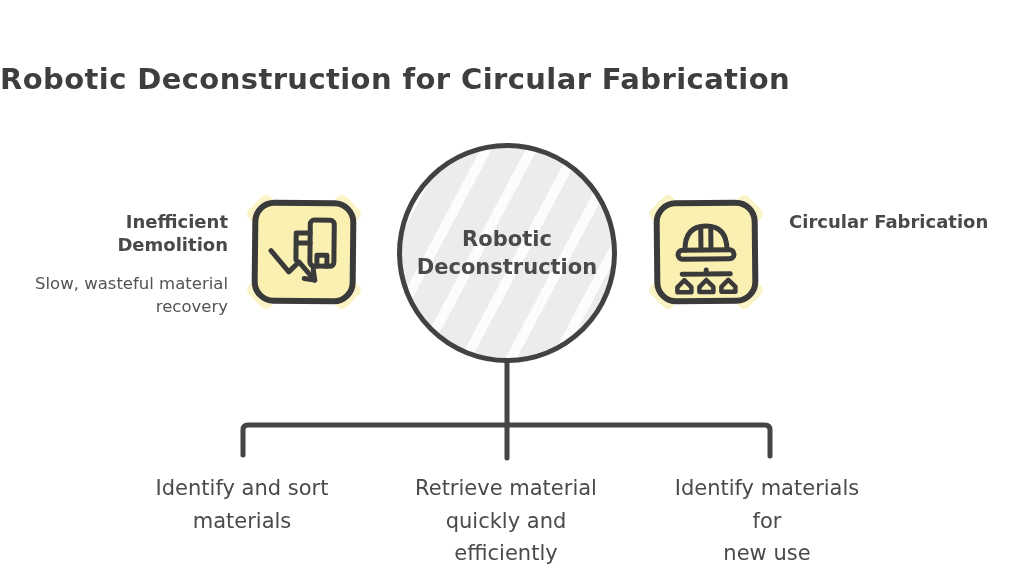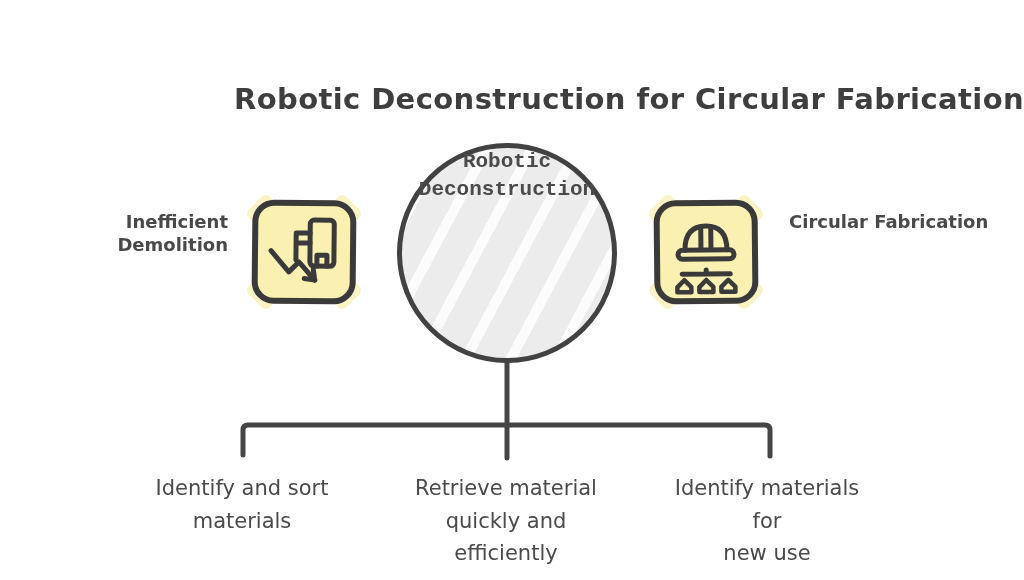--- a/index.html
+++ b/index.html
@@ -10,26 +10,25 @@
     background: #ffffff;
     overflow: hidden;
     font-family: "DejaVu Sans", "Liberation Sans", sans-serif;
     color: #4a4a4a;
   }
 
   
   .title {
     position: absolute;
     left: 0; right: 0; top: 62px;
-    text-align: right;
+    text-align: left;
     font-size: 29px;
     font-weight: bold;
     letter-spacing: 0.4px;
     color: #3e3e3e;
-    margin-top: 20px;
   }
 
   
   .connector-svg {
     position: absolute;
     left: 0; top: 0;
     width: 1024px; height: 580px;
     pointer-events: none;
   }
 
@@ -42,23 +41,23 @@
     border-radius: 50%;
     background-color: #ececec;
     background-image: repeating-linear-gradient(
       118deg,
       rgba(255,255,255,0) 0px,
       rgba(255,255,255,0) 30px,
       rgba(255,255,255,0.85) 30px,
       rgba(255,255,255,0.85) 40px
     );
     display: flex;
+    align-items: center;
     justify-content: center;
     text-align: center;
-    font-family: Liberation Mono, monospace;
   }
   .center-node .node-label {
     font-size: 21px;
     font-weight: bold;
     line-height: 1.35;
     color: #4a4a4a;
     white-space: pre-line;
   }
 
   
@@ -132,20 +131,21 @@
 
   <svg class="connector-svg" viewBox="0 0 1024 580" xmlns="http://www.w3.org/2000/svg">
     <g stroke="#454545" stroke-width="5" fill="none" stroke-linecap="round" stroke-linejoin="round">
       <path d="M507 362 L507 458"></path>
       <path d="M243 455 L243 430 Q243 425 248 425 L765 425 Q770 425 770 430 L770 456"></path>
     </g>
   </svg>
 
   <div class="side-block left">
     <div class="side-heading">Inefficient Demolition</div>
+    <div class="side-desc">Slow, wasteful material recovery</div>
   </div>
 
   <div class="icon-wrap left-icon">
     <div class="highlight a"></div>
     <div class="highlight b"></div>
     <div class="icon-tile">
       <svg viewBox="0 0 92 92" xmlns="http://www.w3.org/2000/svg">
         <g stroke="#3a3a3a" stroke-width="5" fill="none" stroke-linecap="round" stroke-linejoin="round">
           <rect x="52" y="14" width="24" height="46" rx="4"></rect>
           <path d="M59 60 V49 h10 V60"></path>

